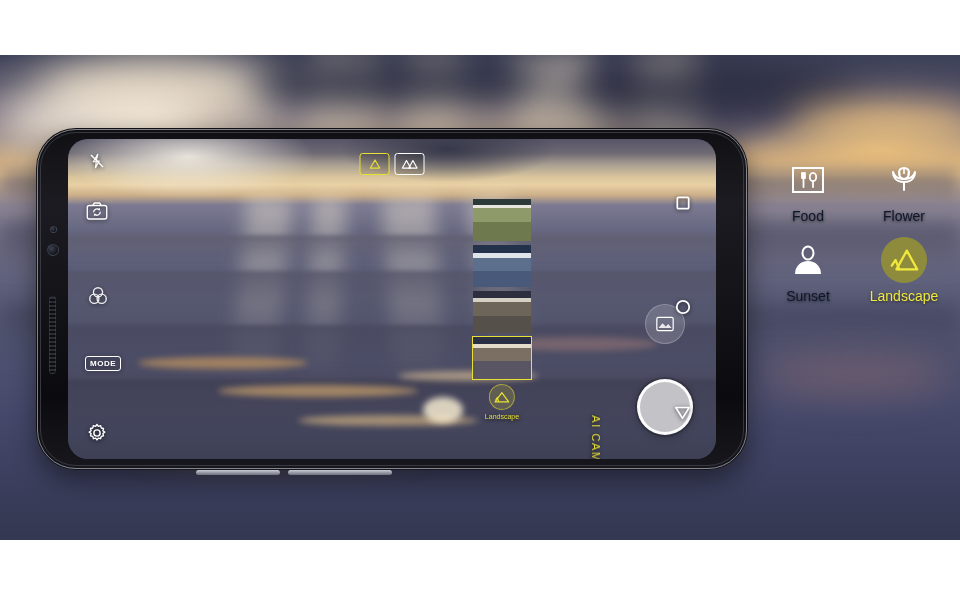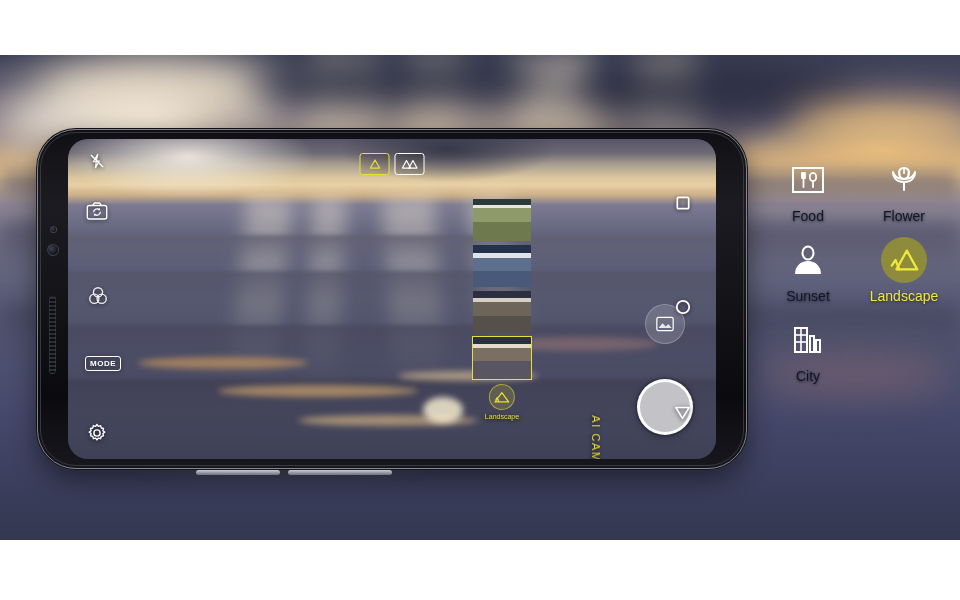--- a/index.html
+++ b/index.html
@@ -425,28 +425,15 @@
     <div class="scene-item active">
       <div class="scene-ico">
         <svg width="32" height="26" viewBox="0 0 34 26">
           <path d="M20 3 L31 23 H9 Z" fill="none" stroke="#f0e83c" stroke-width="2.4" stroke-linejoin="round"></path>
           <path d="M12 23 L8 13 L4 19" fill="none" stroke="#f0e83c" stroke-width="2.4" stroke-linejoin="round" stroke-linecap="round"></path>
         </svg>
       </div>
       <div class="scene-label">Landscape</div>
     </div>
 
-    <div class="scene-item">
-      <div class="scene-ico">
-        <svg width="30" height="30" viewBox="0 0 30 30">
-          <rect x="2" y="3" width="12" height="24" fill="none" stroke="#fff" stroke-width="2"></rect>
-          <line x1="8" y1="3" x2="8" y2="27" stroke="#fff" stroke-width="1.6"></line>
-          <line x1="2" y1="10" x2="14" y2="10" stroke="#fff" stroke-width="1.6"></line>
-          <line x1="2" y1="17" x2="14" y2="17" stroke="#fff" stroke-width="1.6"></line>
-          <rect x="17" y="11" width="4" height="16" fill="none" stroke="#fff" stroke-width="2"></rect>
-          <rect x="23" y="15" width="4" height="12" fill="none" stroke="#fff" stroke-width="2"></rect>
-        </svg>
-      </div>
-      <div class="scene-label">City</div>
-    </div>
 
   </div>
 </div>
 
 </body></html>

